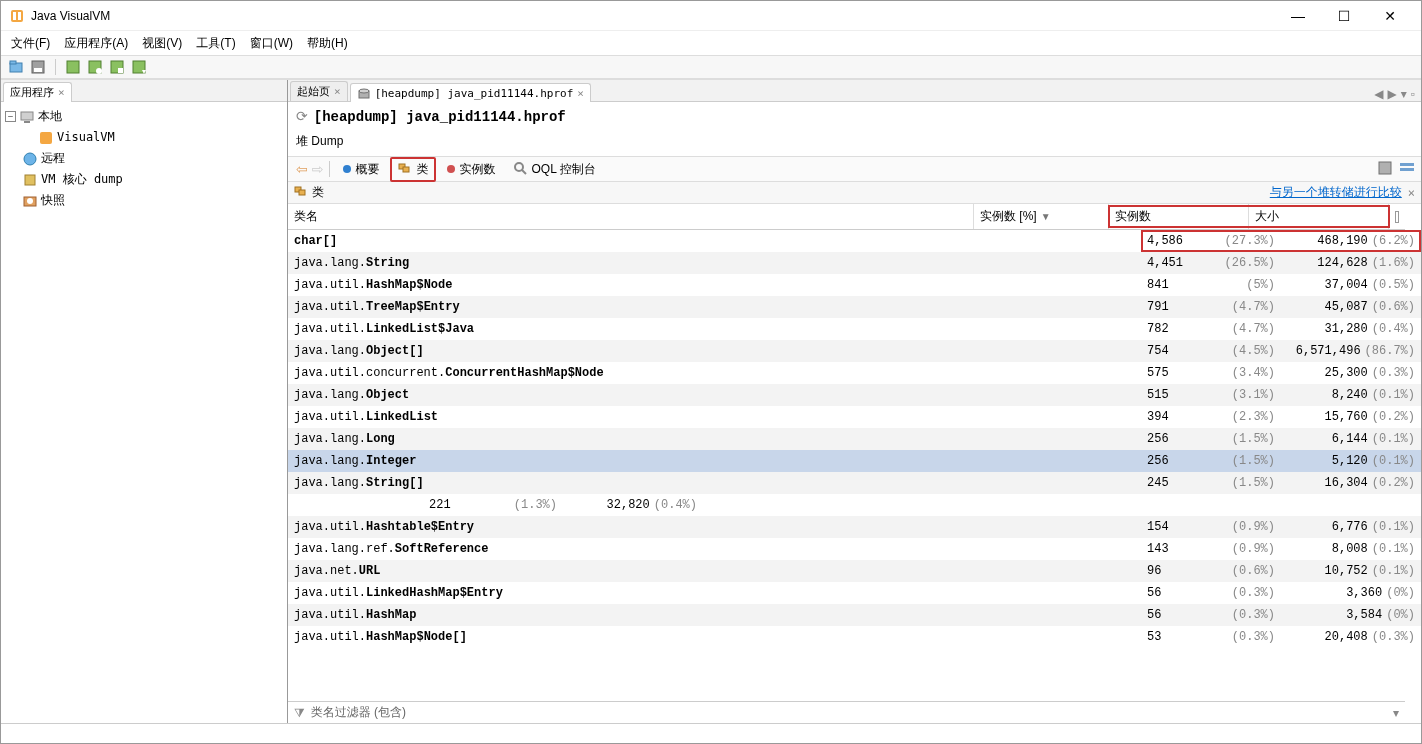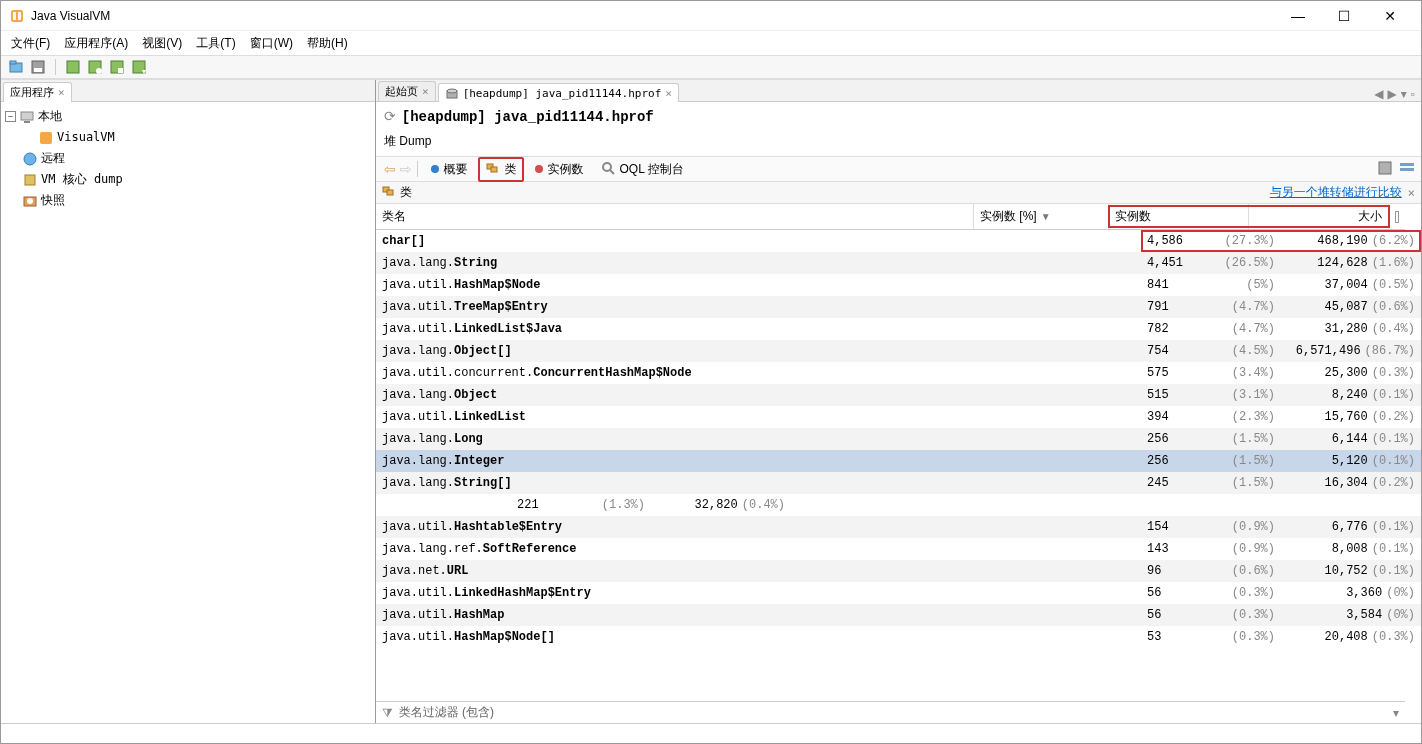--- a/index.html
+++ b/index.html
@@ -10,21 +10,21 @@
 .titlebar .title { flex: 1; font-size: 12px; }
 .winbtns { display: flex; gap: 0; }
 .winbtn { width: 46px; height: 30px; display: flex; align-items: center; justify-content: center; font-size: 14px; }
 .menubar { height: 24px; display: flex; align-items: center; padding: 0 6px; gap: 6px; background: #fff; }
 .menubar span { padding: 2px 4px; cursor: default; }
 .toolbar { height: 24px; display: flex; align-items: center; padding: 0 6px; gap: 4px; border-top: 1px solid #ddd; border-bottom: 1px solid #ddd; background: #f7f7f7; }
 .toolbar .tb-ico { width: 18px; height: 18px; display:inline-flex; align-items:center; justify-content:center; border-radius:2px; }
 .toolbar .tb-ico svg { width:14px; height:14px; }
 .divider-v { width: 1px; height: 16px; background: #ccc; margin: 0 4px; }
 .main { flex: 1; display: flex; border-top: 1px solid #ddd; min-height:0; }
-.sidebar { width: 375px; border-right: 1px solid #999; display: flex; flex-direction: column; background: #fff; }
+.sidebar { width: 287px; border-right: 1px solid #999; display: flex; flex-direction: column; background: #fff; }
 .sidebar-tabs { height: 22px; border-bottom: 1px solid #ccc; display: flex; align-items: flex-end; padding-left: 2px; background:#f2f2f2; }
 .sidebar-tab { border: 1px solid #ccc; border-bottom: none; background: #fff; padding: 2px 6px; font-size: 11px; display: flex; align-items: center; gap: 4px; border-radius: 3px 3px 0 0; margin-bottom: -1px; }
 .sidebar-tab .close-x { color: #888; font-family: monospace; }
 .tree { padding: 4px 4px; font-size: 12px; line-height: 21px; font-family: "SimSun", monospace; }
 .tree-row { display: flex; align-items: center; gap: 4px; white-space: nowrap; }
 .tree-indent { display:inline-block; }
 .tree-toggle { width: 11px; height: 11px; border:1px solid #888; display:inline-flex; align-items:center; justify-content:center; font-size:9px; line-height:1; color:#555; font-family:monospace; }
 .tree-ico { width:14px; height:14px; display:inline-flex; align-items:center; justify-content:center; }
 .content { flex: 1; display: flex; flex-direction: column; min-width:0; }
 .content-tabs { height: 22px; display: flex; align-items: flex-end; padding-left: 2px; border-bottom: 1px solid #ccc; background:#f2f2f2; }
@@ -49,21 +49,21 @@
 .subheader .l { display:flex; align-items:center; gap:4px; }
 .subheader .r { margin-left:auto; display:flex; align-items:center; gap:6px; }
 .link { color:#0066cc; text-decoration:underline; cursor:pointer; }
 .subheader .close-x { color:#888; font-family:monospace; }
 .table-wrap { flex:1; display:flex; flex-direction:column; min-height:0; }
 .thead { display:flex; border-bottom:1px solid #ccc; background:#fff; font-size:12px; position:relative; margin-right:16px; }
 .th { padding:4px 6px; border-right:1px solid #ddd; display:flex; align-items:center; }
 .th.classname { flex:1; }
 .th.instpct { width:135px; justify-content:flex-start; }
 .th.instcnt { width:140px; justify-content:flex-start; }
-.th.size { width:140px; justify-content:flex-end; }
+.th.size { width:140px; justify-content:flex-start; }
 .th .sort { color:#777; margin-left:4px; font-size:10px; }
 .th.sel-wrap { width:16px; border-right:none; justify-content:center; }
 .th.sel-wrap .selbtn { width:12px; height:12px; border:1px solid #999; }
 .th-highlight { position:absolute; pointer-events:none; border:2px solid #c33; height:calc(100% - 2px); top:1px; }
 .tbody { flex:1; overflow-y:scroll; font-family: "SimSun","Courier New", monospace; font-size:12px; }
 .row { display:flex; height:22px; align-items:center; }
 .row:nth-child(even){ background:#f3f3f3; }
 .row.selected { background:#c8d6ea; }
 .cell { padding:0 6px; overflow:hidden; white-space:nowrap; }
 .cell.classname { flex:1; }

